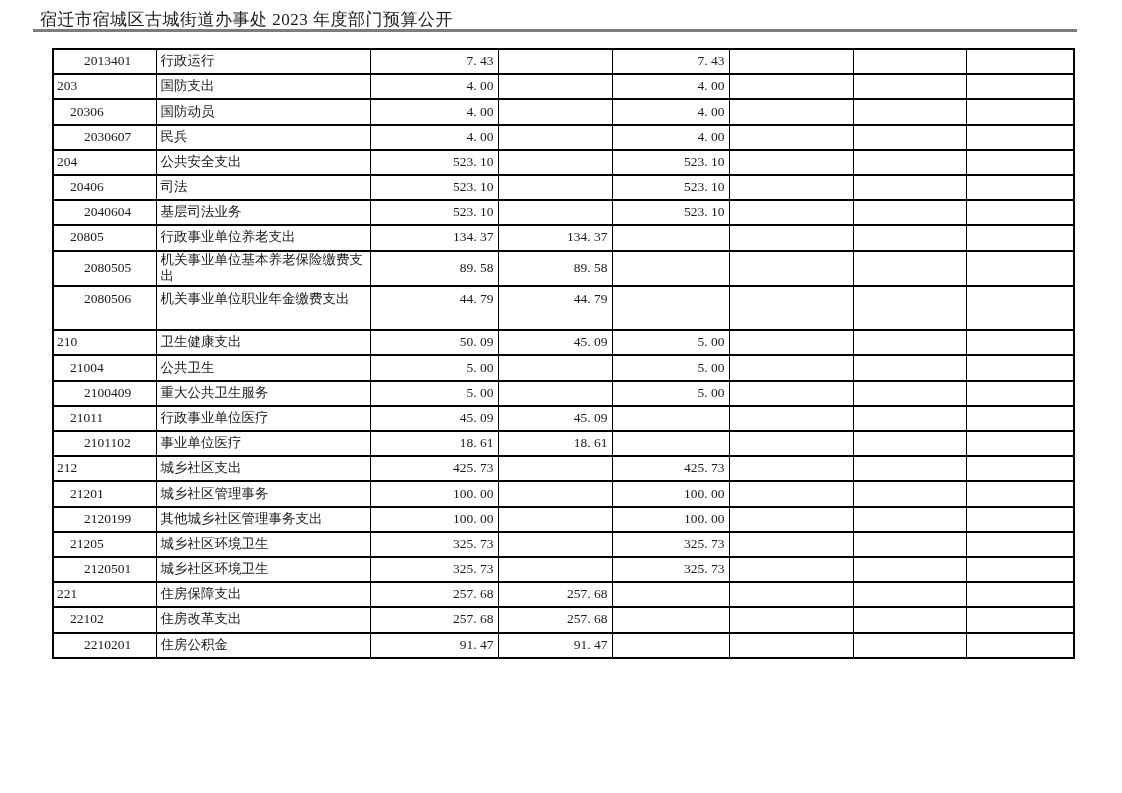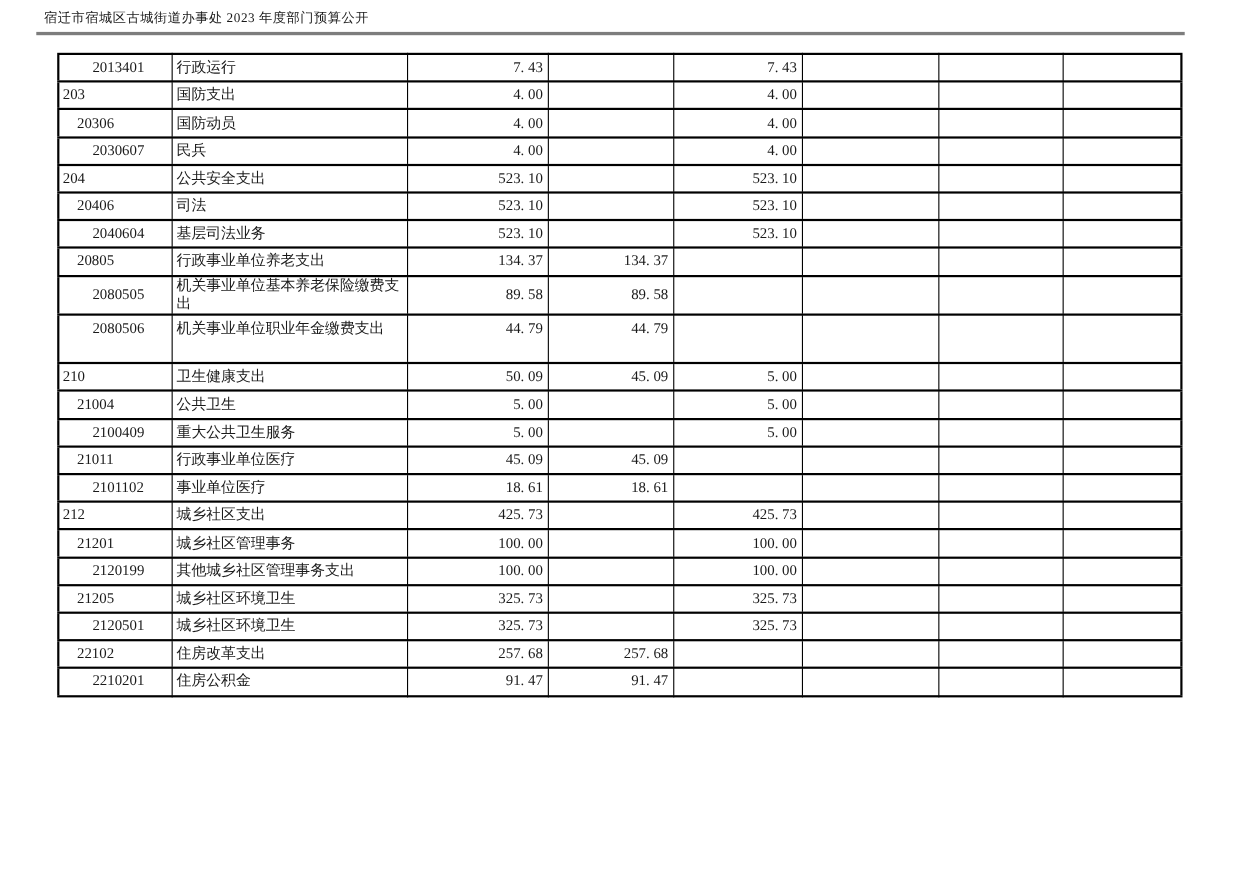--- a/index.html
+++ b/index.html
@@ -11,21 +11,21 @@
   }
   .page {
     position: relative;
     width: 1122px; height: 793px;
     background: #ffffff;
     overflow: hidden;
   }
   .doc-header {
     position: absolute;
     left: 40px; top: 8px;
-    font-size: 12px;
+    font-size: 17px;
     letter-spacing: 0.5px;
     white-space: nowrap;
   }
   .header-rule {
     position: absolute;
     left: 33px; top: 29px;
     width: 1044px; height: 3px;
     background: #7d7d7d;
   }
   table.budget-table {
@@ -304,20 +304,30 @@
       <td class="col-code indent-2">2120501</td>
       <td class="col-name">城乡社区环境卫生</td>
       <td class="col-num">325. 73</td>
       <td class="col-num"></td>
       <td class="col-num">325. 73</td>
       <td class="col-num"></td>
       <td class="col-num"></td>
       <td class="col-num"></td>
     </tr>
 
+    <tr>
+      <td class="col-code indent-0">221</td>
+      <td class="col-name">住房保障支出</td>
+      <td class="col-num">257. 68</td>
+      <td class="col-num">257. 68</td>
+      <td class="col-num"></td>
+      <td class="col-num"></td>
+      <td class="col-num"></td>
+      <td class="col-num"></td>
+    </tr>
 
     <tr>
       <td class="col-code indent-1">22102</td>
       <td class="col-name">住房改革支出</td>
       <td class="col-num">257. 68</td>
       <td class="col-num">257. 68</td>
       <td class="col-num"></td>
       <td class="col-num"></td>
       <td class="col-num"></td>
       <td class="col-num"></td>

